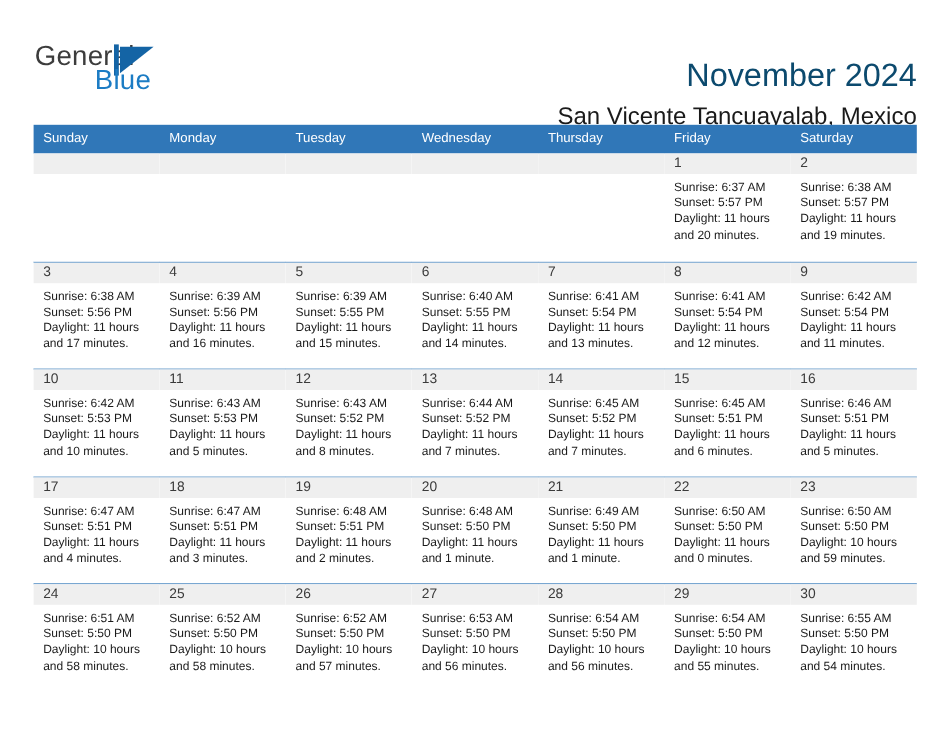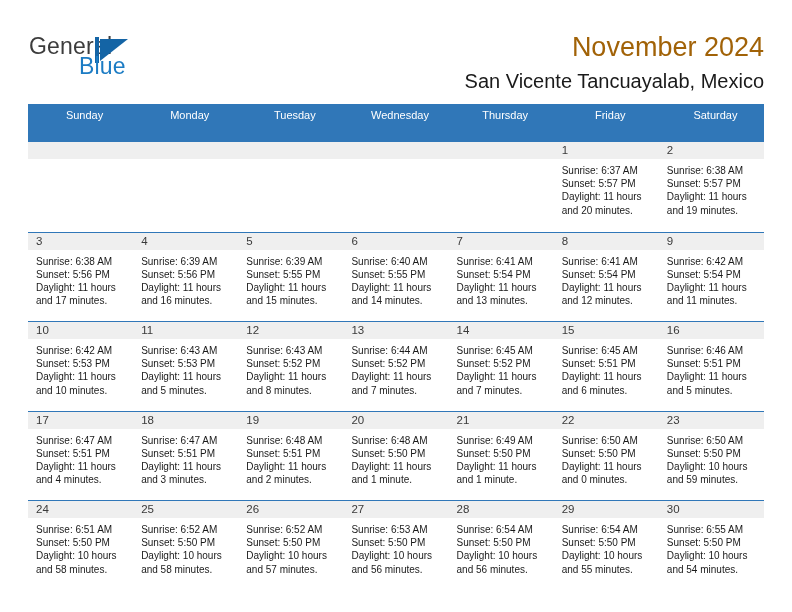--- a/index.html
+++ b/index.html
@@ -83,46 +83,46 @@
 
   .title-block {
     position: absolute;
     right: 28px;
     top: 30px;
     text-align: right;
   }
   .cal-title {
     font-size: 27px;
     font-weight: 400;
-    color: #a16207;
+    color: #0c4a6e;
     line-height: 34px;
     white-space: nowrap;
+    margin-top: 16px;
   }
   .cal-subtitle {
     font-size: 20px;
     font-weight: 400;
     color: #1a1a1a;
     line-height: 20px;
     margin-top: 7px;
     white-space: nowrap;
   }
 
   
   .calendar {
     position: absolute;
     left: 28px;
     top: 104px;
     width: 736px;
   }
   .weekdays {
     display: flex;
     width: 736px;
-    height: 38px;
+    height: 24px;
     background: #3077b8;
-    text-align: center;
   }
   .weekday {
     flex: 1 1 0;
     font-size: 11px;
     color: #ffffff;
     line-height: 22px;
     padding-left: 8px;
     box-sizing: border-box;
     white-space: nowrap;
   }

